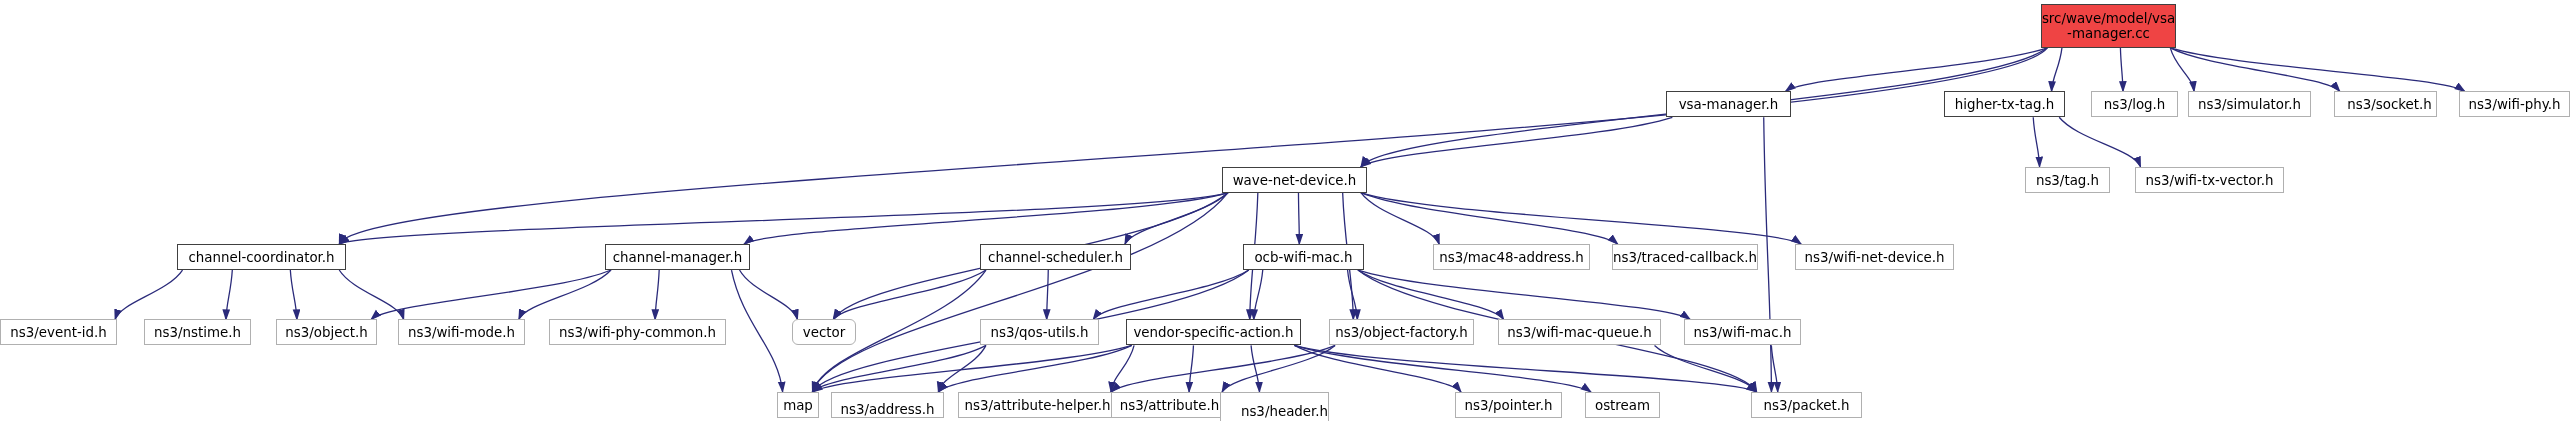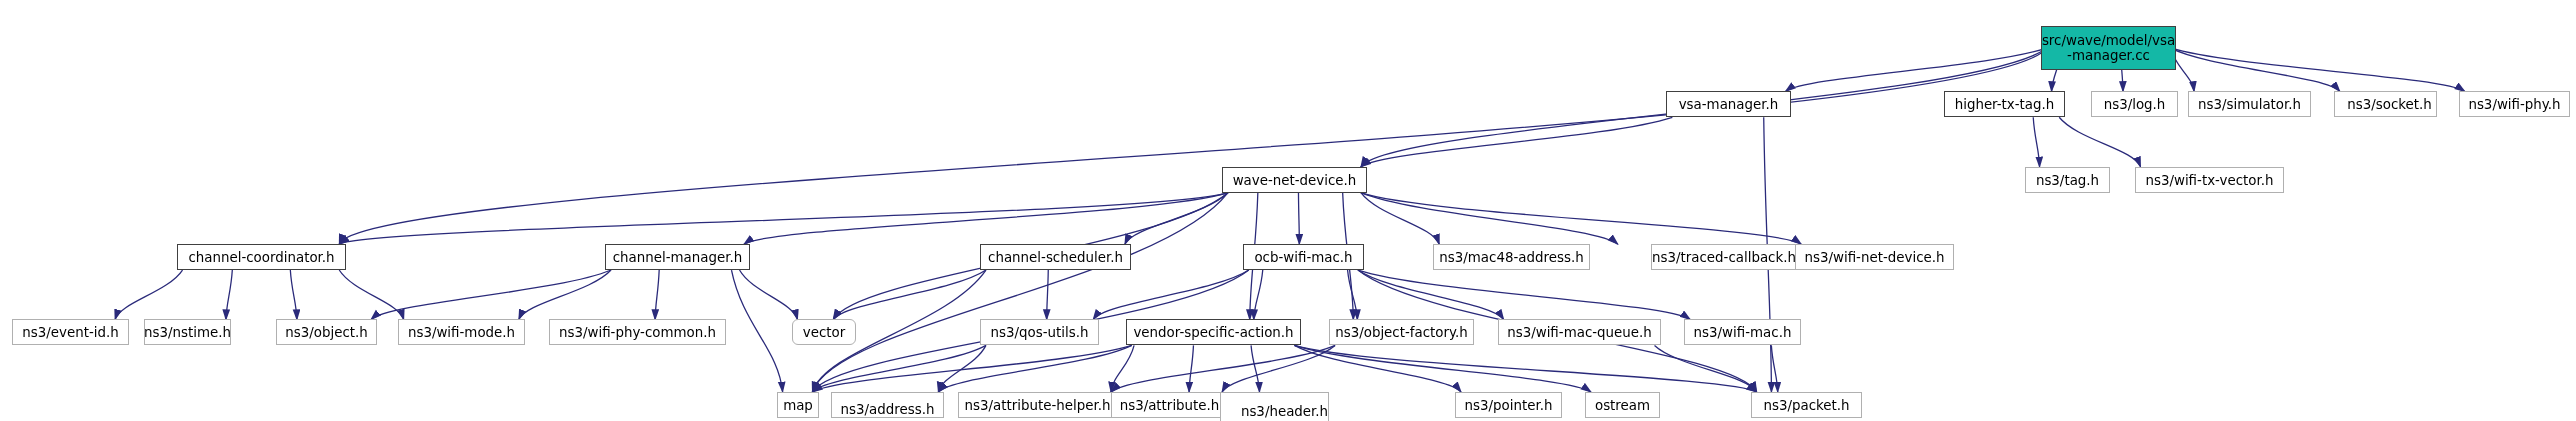--- a/index.html
+++ b/index.html
@@ -3,21 +3,21 @@
 <meta charset="utf-8">
 <style>
   html,body{margin:0;padding:0;background:#ffffff;}
   body{font-family:"DejaVu Sans","Liberation Sans",sans-serif;}
   #graph-wrap{position:relative;width:2576px;height:422px;background:#fff;overflow:hidden;}
   svg#edges{position:absolute;left:0;top:0;width:2576px;height:422px;}
   .node{position:absolute;box-sizing:border-box;display:flex;align-items:center;justify-content:center;
         text-align:center;line-height:1.12;white-space:pre;color:#000;font-size:13.4px;
         background:#ffffff;border:1px solid #b0b0b0;}
   .node.local{border:1px solid #404040;}
-  .node.root{background:#14b8a6;border:1px solid #404040;margin-top:22px;}
+  .node.root{background:#ef4444;border:1px solid #404040;}
   .node span{display:block;pointer-events:none;}
 </style>
 </head>
 <body>
 
 <div id="graph-wrap">
   <svg id="edges" xmlns="http://www.w3.org/2000/svg" viewBox="0 0 2597 425" width="2576" height="422">
     <defs>
       <marker id="arrow" markerWidth="9" markerHeight="9" refX="8" refY="3" orient="auto" markerUnits="strokeWidth">
         <path d="M0,0 L9,3 L0,6 z" fill="#2a2a7a"></path>
@@ -92,24 +92,24 @@
       <div class="node ext" style="left: 2334px; top: 91px; width: 103px; height: 26px; padding-left: 8px;"><span>ns3/socket.h</span></div>
       <div class="node ext" style="left: 2459px; top: 91px; width: 111px; height: 26px;"><span>ns3/wifi-phy.h</span></div>
       <div class="node local" style="left: 1222px; top: 167px; width: 145px; height: 26px;"><span>wave-net-device.h</span></div>
       <div class="node ext" style="left: 2025px; top: 167px; width: 85px; height: 26px;"><span>ns3/tag.h</span></div>
       <div class="node ext" style="left: 2135px; top: 167px; width: 149px; height: 26px;"><span>ns3/wifi-tx-vector.h</span></div>
       <div class="node local" style="left: 177px; top: 244px; width: 169px; height: 26px;"><span>channel-coordinator.h</span></div>
       <div class="node local" style="left: 605px; top: 244px; width: 145px; height: 26px;"><span>channel-manager.h</span></div>
       <div class="node local" style="left: 980px; top: 244px; width: 151px; height: 26px;"><span>channel-scheduler.h</span></div>
       <div class="node local" style="left: 1243px; top: 244px; width: 121px; height: 26px;"><span>ocb-wifi-mac.h</span></div>
       <div class="node ext" style="left: 1433px; top: 244px; width: 157px; height: 26px;"><span>ns3/mac48-address.h</span></div>
-      <div class="node ext" style="left: 1612px; top: 244px; width: 146px; height: 26px; margin-left: 39px;"><span>ns3/traced-callback.h</span></div>
+      <div class="node ext" style="left: 1612px; top: 244px; width: 146px; height: 26px;"><span>ns3/traced-callback.h</span></div>
       <div class="node ext" style="left: 1795px; top: 244px; width: 159px; height: 26px;"><span>ns3/wifi-net-device.h</span></div>
-      <div class="node ext" style="left: 12px; top: 319px; width: 117px; height: 26px;"><span>ns3/event-id.h</span></div>
-      <div class="node ext" style="left: 144px; top: 319px; width: 87px; height: 26px;"><span>ns3/nstime.h</span></div>
+      <div class="node ext" style="left: 0; top: 319px; width: 117px; height: 26px;"><span>ns3/event-id.h</span></div>
+      <div class="node ext" style="left: 144px; top: 319px; width: 107px; height: 26px;"><span>ns3/nstime.h</span></div>
       <div class="node ext" style="left: 276px; top: 319px; width: 101px; height: 26px;"><span>ns3/object.h</span></div>
       <div class="node ext" style="left: 398px; top: 319px; width: 127px; height: 26px;"><span>ns3/wifi-mode.h</span></div>
       <div class="node ext" style="left: 549px; top: 319px; width: 177px; height: 26px;"><span>ns3/wifi-phy-common.h</span></div>
       <div class="node ext" style="left: 792px; top: 319px; width: 64px; height: 26px; border-radius: 6px;"><span>vector</span></div>
       <div class="node ext" style="left: 980px; top: 319px; width: 119px; height: 26px;"><span>ns3/qos-utils.h</span></div>
       <div class="node local" style="left: 1126px; top: 319px; width: 175px; height: 26px;"><span>vendor-specific-action.h</span></div>
       <div class="node ext" style="left: 1329px; top: 319px; width: 145px; height: 26px;"><span>ns3/object-factory.h</span></div>
       <div class="node ext" style="left: 1498px; top: 319px; width: 163px; height: 26px;"><span>ns3/wifi-mac-queue.h</span></div>
       <div class="node ext" style="left: 1684px; top: 319px; width: 117px; height: 26px;"><span>ns3/wifi-mac.h</span></div>
       <div class="node ext" style="left: 777px; top: 392px; width: 42px; height: 26px;"><span>map</span></div>

